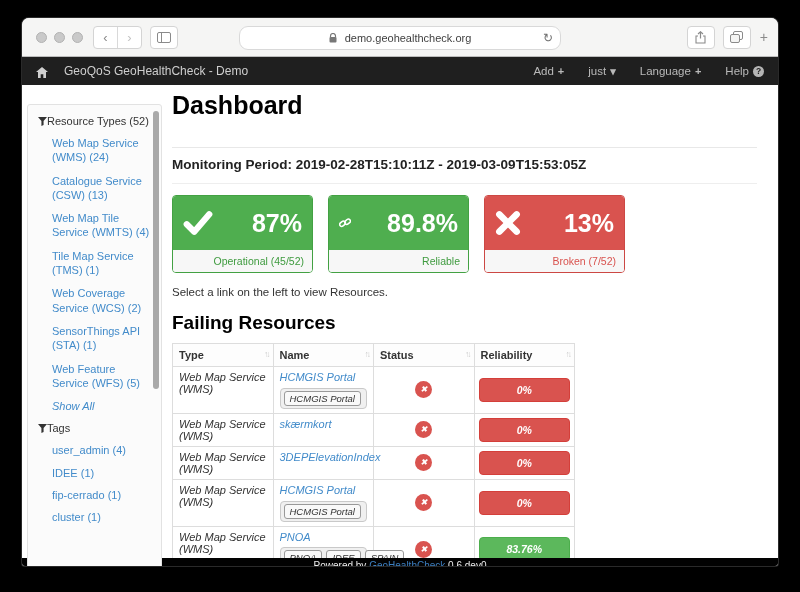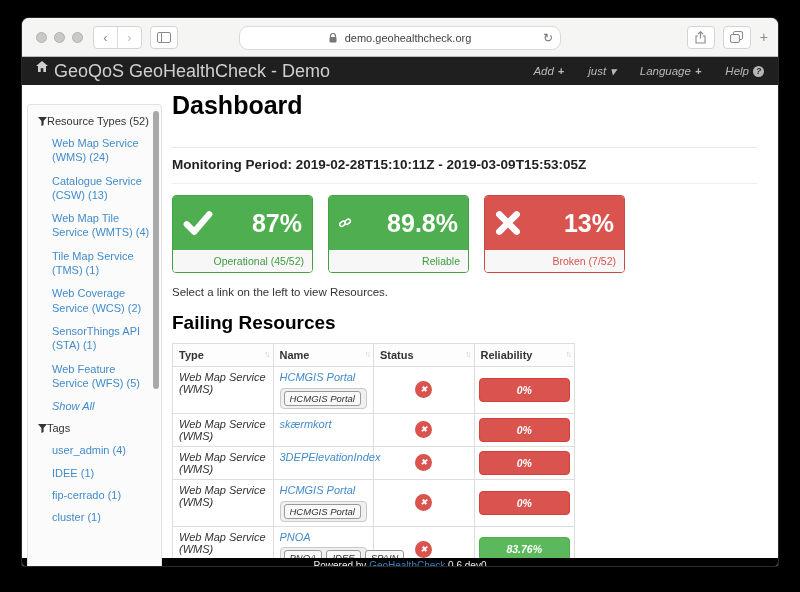--- a/index.html
+++ b/index.html
@@ -21,22 +21,22 @@
              display:flex;align-items:center;justify-content:center;margin-left:8px;}
   .urlfield{position:absolute;left:50%;transform:translateX(-50%);top:8px;width:320px;height:22px;
             background:#fff;border:1px solid #d9d9d9;border-radius:9px;display:flex;align-items:center;
             justify-content:center;font-size:11px;color:#3f3f3f;gap:8px;}
   .urlfield .refresh{position:absolute;right:7px;color:#6f6f6f;font-size:12px;}
   .chromeright{margin-left:auto;display:flex;align-items:center;}
   .newtab{color:#8a8a8a;font-size:14px;margin-left:7px;padding:0 2px;}
 
   
   .navbar{height:28px;background:#1f1f1f;display:flex;align-items:center;padding:0 14px;}
-  .brand{display:flex;align-items:flex-start;gap:6px;color:#cfcfcf;font-size:18px;}
-  .navright{margin-left:auto;display:flex;align-items:center;gap:24px;font-style:italic;}
+  .brand{display:flex;align-items:flex-end;gap:16px;color:#cfcfcf;font-size:12px;}
+  .navright{margin-left:auto;display:flex;align-items:center;gap:24px;}
   .navitem{color:#b9b9b9;font-size:11.5px;display:flex;align-items:center;gap:4px;text-decoration:none;cursor:pointer;}
   .navitem .sfx{font-weight:bold;font-size:11px;}
   .helpcirc{display:inline-block;width:11px;height:11px;border-radius:50%;background:#b5b5b5;color:#1f1f1f;
             font-size:8.5px;font-weight:bold;text-align:center;line-height:11px;}
 
   
   .page{position:relative;height:482px;background:#fff;}
 
   .sidebar{position:absolute;left:5px;top:13px;bottom:3px;width:135px;background:#fbfbfb;
            border:1px solid #e2e2e2;border-radius:3px;z-index:5;box-sizing:border-box;

